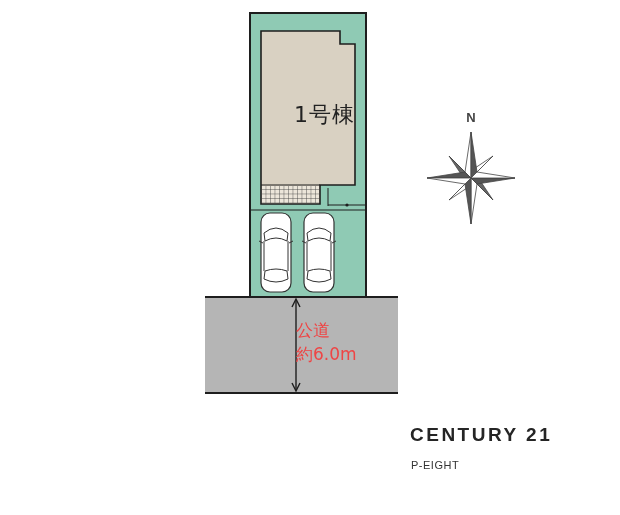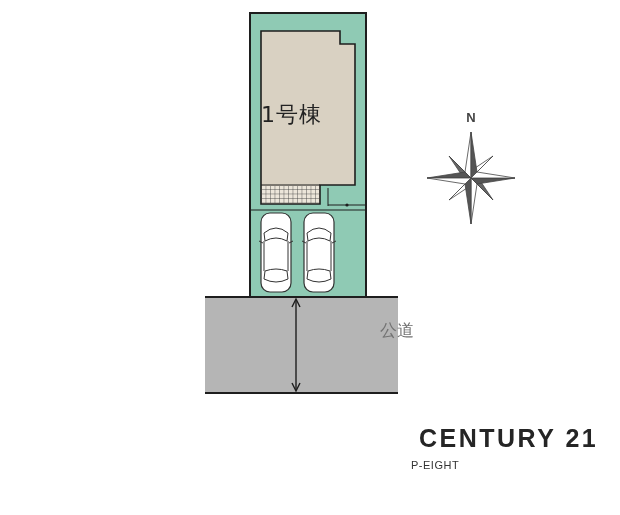--- a/index.html
+++ b/index.html
@@ -1,21 +1,21 @@
 <!DOCTYPE html>
 <html><head>
 <meta charset="utf-8">
 <style>
   html, body { margin:0; padding:0; background:#ffffff; }
   body { width:620px; height:515px; position:relative; overflow:hidden; font-family:"DejaVu Sans", sans-serif; }
   #plan-svg { position:absolute; left:0; top:0; }
-  .house-label { position:absolute; left:261px; top:100px; width:94px; text-align:left; font-size:22px; color:#222; font-weight:500; letter-spacing:1px; }
-  .road-label { position:absolute; left:296px; top:318px; width:90px; text-align:right; font-size:17px; line-height:24px; color:#737373;padding-left:28px; }
+  .house-label { position:absolute; left:261px; top:100px; width:94px; text-align:right; font-size:22px; color:#222; font-weight:500; letter-spacing:1px; }
+  .road-label { position:absolute; left:296px; top:318px; width:90px; text-align:left; font-size:17px; line-height:24px; color:#ef4444; }
   .north-label { position:absolute; left:461px; top:110px; width:20px; text-align:center; font-size:13px; font-weight:bold; color:#444; font-family:"Liberation Sans", sans-serif; }
-  .logo-main { position:absolute; left:410px; top:424px; font-family:"Liberation Sans", sans-serif; font-weight:bold; font-size:25px; letter-spacing:2.5px; color:#252525;margin-left:9px; }
+  .logo-main { position:absolute; left:410px; top:424px; font-family:"Liberation Sans", sans-serif; font-weight:bold; font-size:19px; letter-spacing:2.5px; color:#252525; }
   .logo-sub { position:absolute; left:411px; top:459px; font-family:"Liberation Sans", sans-serif; font-size:11px; letter-spacing:0.5px; color:#333; }
 </style>
 </head>
 <body>
 
 <svg id="plan-svg" width="620" height="515" viewBox="0 0 620 515">
   <defs>
     <pattern id="grid" width="4.5" height="4.5" patternUnits="userSpaceOnUse">
       <rect width="4.5" height="4.5" fill="#ece6da"></rect>
       <path d="M0 0 H4.5 M0 0 V4.5" stroke="#3a3a3a" stroke-width="0.8"></path>
@@ -87,18 +87,19 @@
       <polygon points="-44,0 -6,-6 0,0" fill="#555"></polygon>
       <polygon points="-44,0 -6,6 0,0" fill="#ffffff"></polygon>
     </g>
   </g>
 </svg>
 
 <div class="house-label">1号棟</div>
 
 <div class="road-label">
   <div>公道</div>
+  <div>約6.0m</div>
 </div>
 
 <div class="north-label">N</div>
 
 <div class="logo-main">CENTURY 21</div>
 <div class="logo-sub">P-EIGHT</div>
 
 </body></html>

